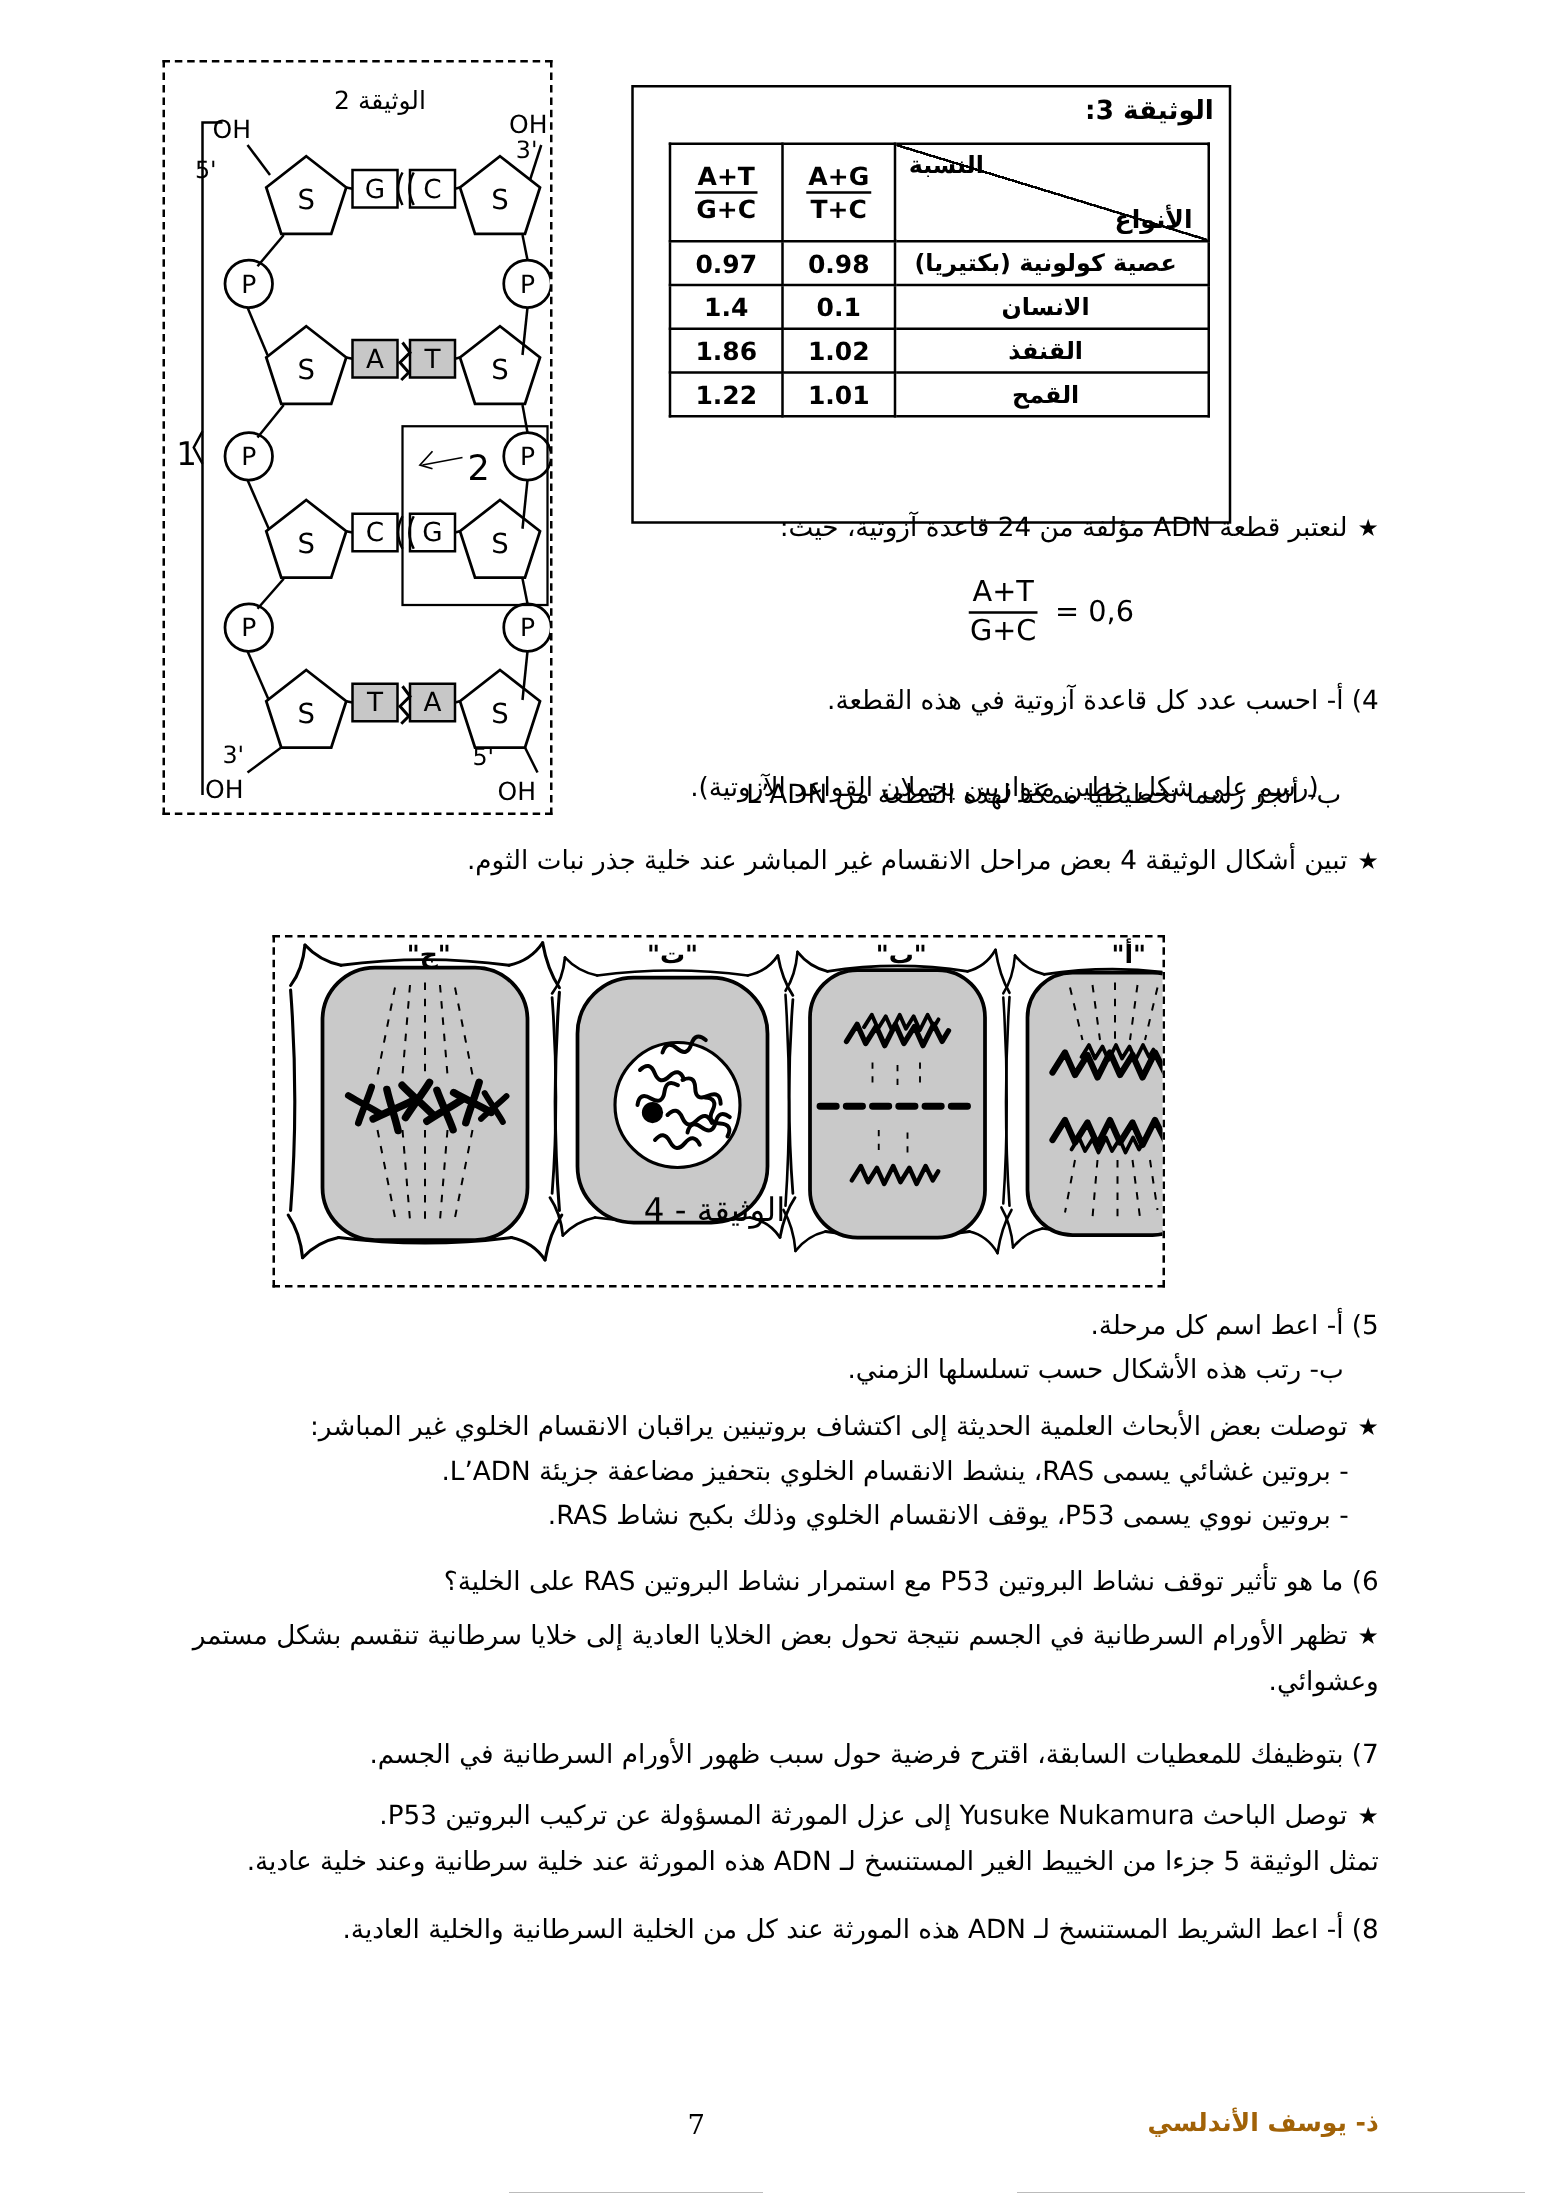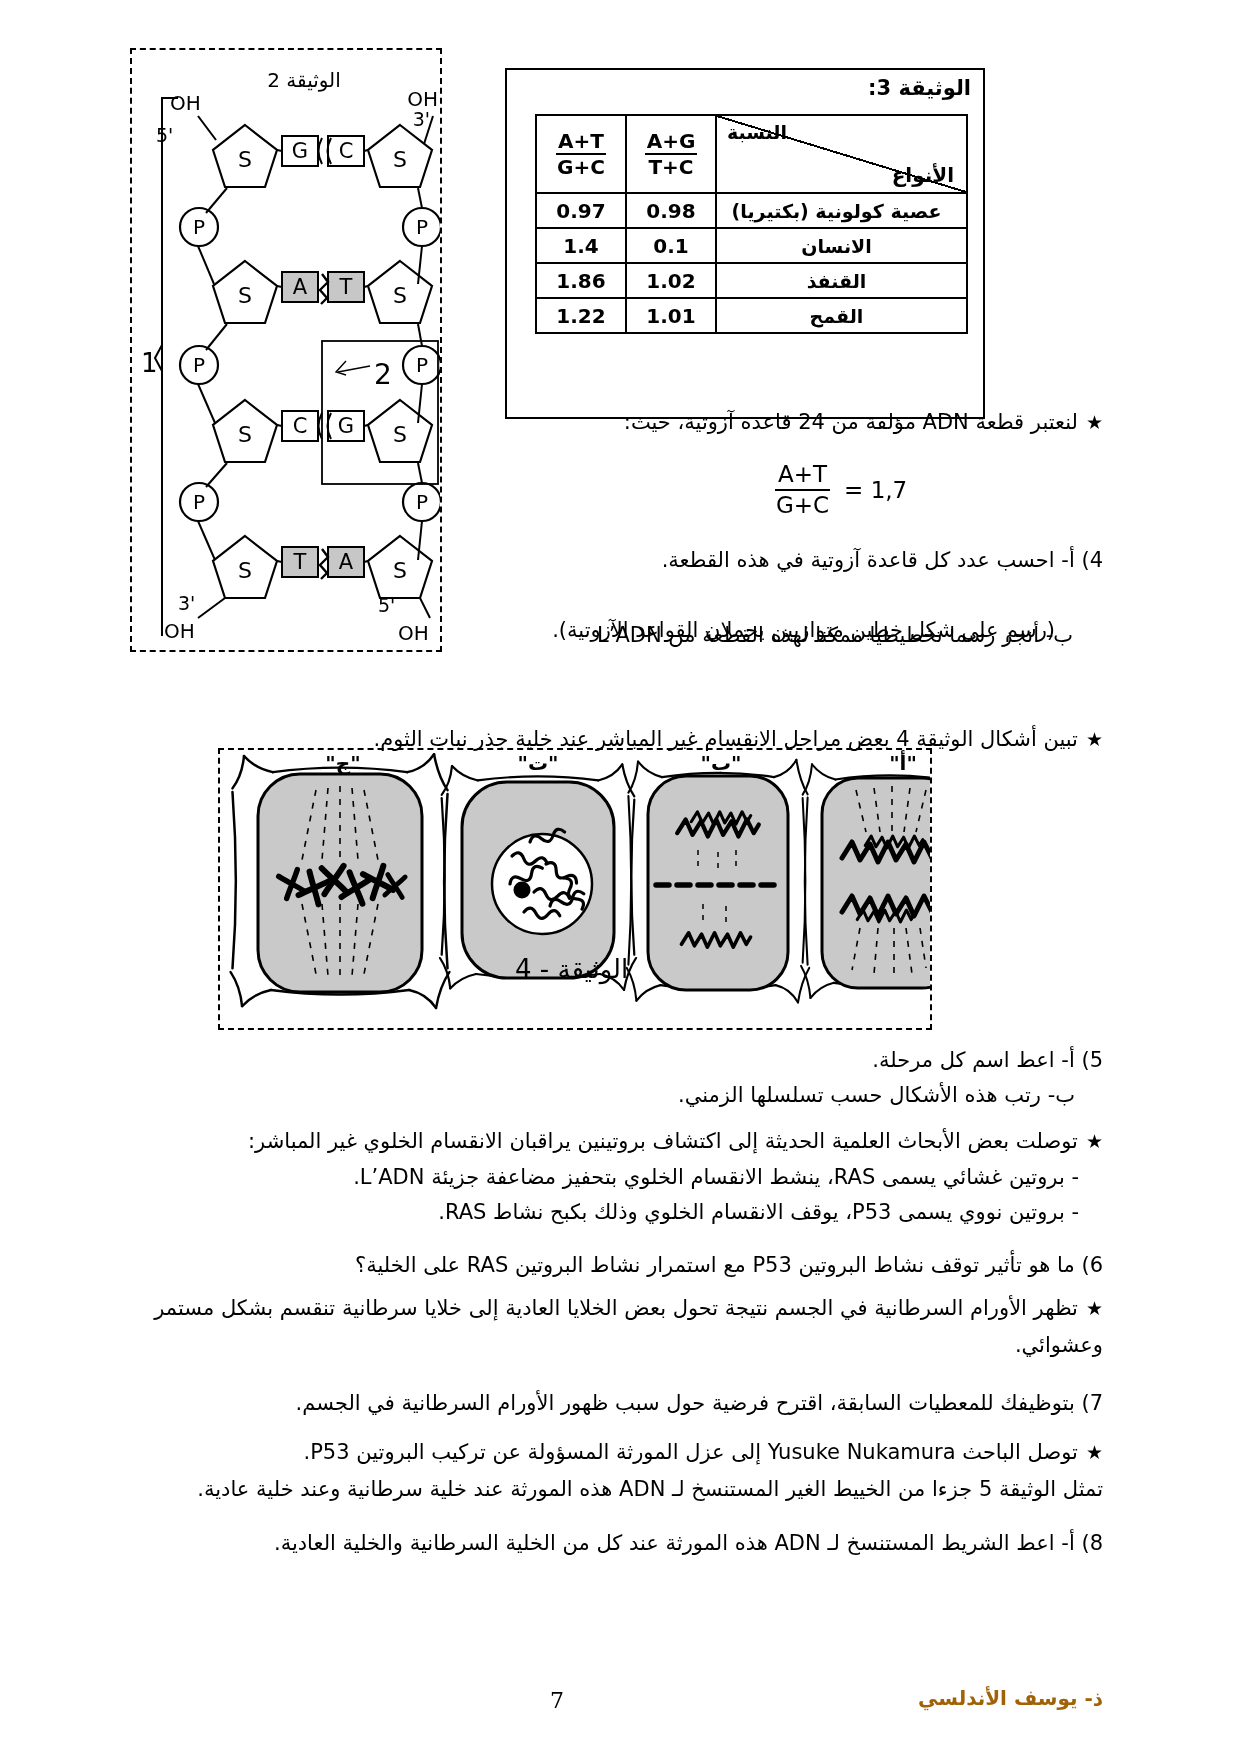--- a/index.html
+++ b/index.html
@@ -263,28 +263,28 @@
 
   <div class="t" style="top:407px">
     <span class="star">★</span><span>لنعتبر قطعة ADN مؤلفة من 24 قاعدة آزوتية، حيث:</span>
   </div>
 
   <div class="formula">
     <span class="frac">
       <span class="num">A+T</span>
       <span>G+C</span>
     </span>
-    <span>= 1,7</span>
+    <span>= 0,6</span>
   </div>
 
   <div class="t" style="top:545px">4) أ- احسب عدد كل قاعدة آزوتية في هذه القطعة.</div>
   <div class="t ind1" style="top:580px">ب- أنجز رسما تخطيطيا ممكنا لهذه القطعة من L’ADN</div>
   <div class="t ind2" style="top:615px">(رسم على شكل خطين متوازيين يحملان القواعد الآزوتية).</div>
 
-  <div class="t" style="top:724px">
+  <div class="t" style="top:673px">
     <span class="star">★</span><span>تبين أشكال الوثيقة 4 بعض مراحل الانقسام غير المباشر عند خلية جذر نبات الثوم.</span>
   </div>
 
   <div class="doc4">
     <svg width="710" height="278" viewBox="0 0 710 278">
       <defs>
         <g id="xchr" stroke="#000" stroke-width="6" stroke-linecap="round" fill="none">
           <path d="M-11,-13 C-4,-4 4,4 11,13 M11,-13 C4,-4 -4,4 -11,13"></path>
         </g>
         <path id="band" d="M-48,6 L-38,-10 L-30,8 L-20,-8 L-12,10 L-2,-10 L6,8 L16,-8 L24,10 L34,-10 L42,6 L48,-4" stroke="#000" stroke-width="5" fill="none" stroke-linecap="round" stroke-linejoin="round"></path>

